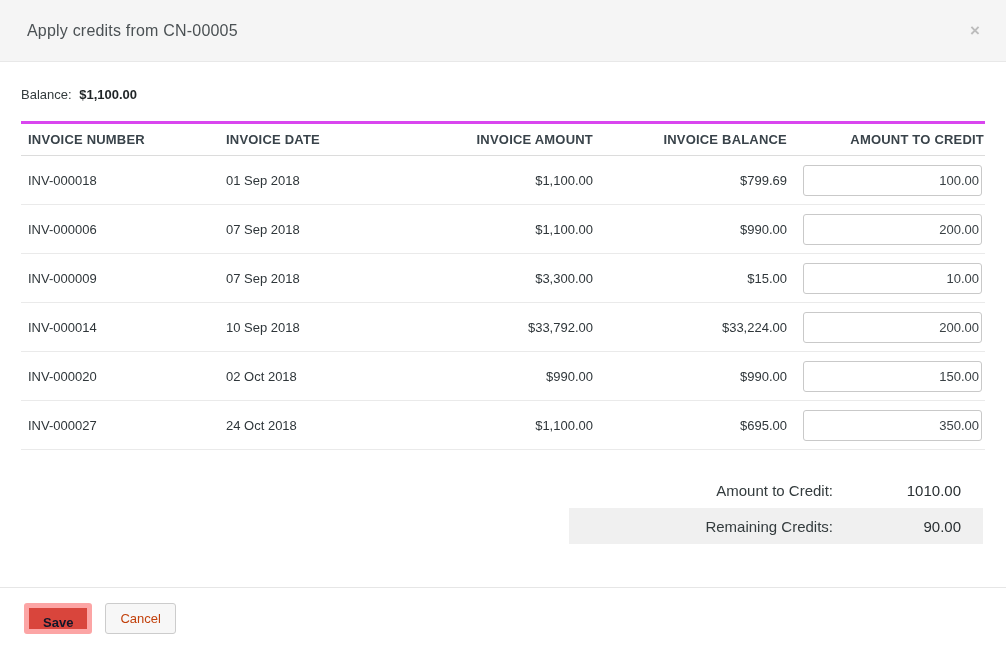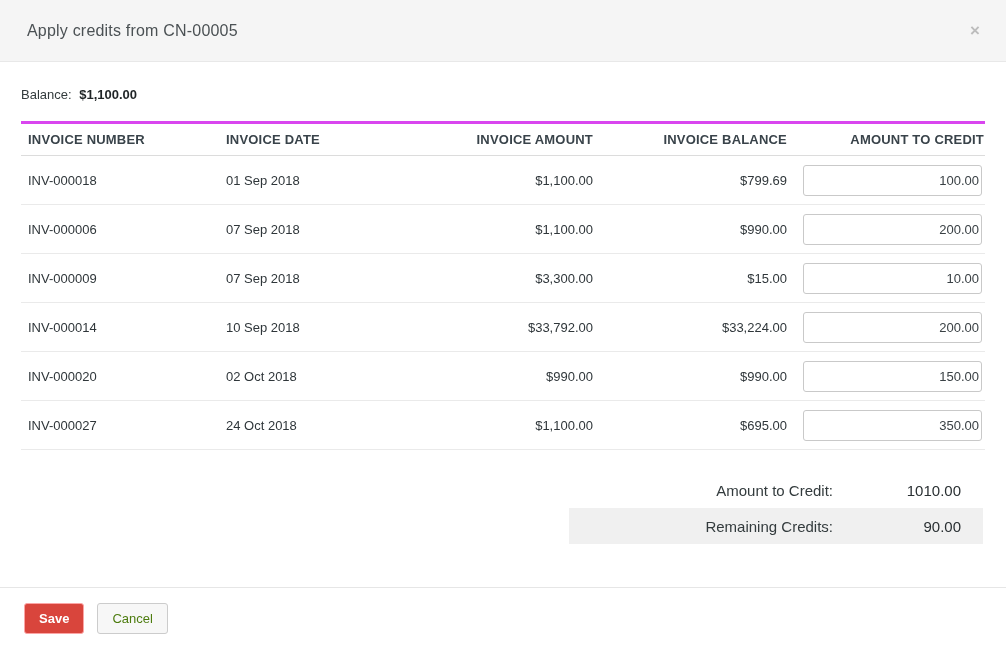--- a/index.html
+++ b/index.html
@@ -133,29 +133,29 @@
     font-family: inherit;
     font-size: 13px;
     border-radius: 3px;
     height: 31px;
     padding: 0 14px;
     cursor: pointer;
     line-height: 29px;
   }
   .btn-save {
     background: #d9453c;
-    border: 1px solid #fca5a5;
-    color: #ffffff;
+    border: 5px solid #fca5a5;
+    color: #0f172a;
     font-weight: 700;
     margin-right: 13px;
   }
   .btn-cancel {
     background: #f7f7f7;
     border: 1px solid #cccccc;
-    color: #4d7c0f;
+    color: #c2410c;
     font-weight: 400;
   }
 </style>
 </head>
 <body>
 
 <div class="modal">
 
   <div class="modal-header">
     <div class="modal-title">Apply credits from CN-00005</div>

